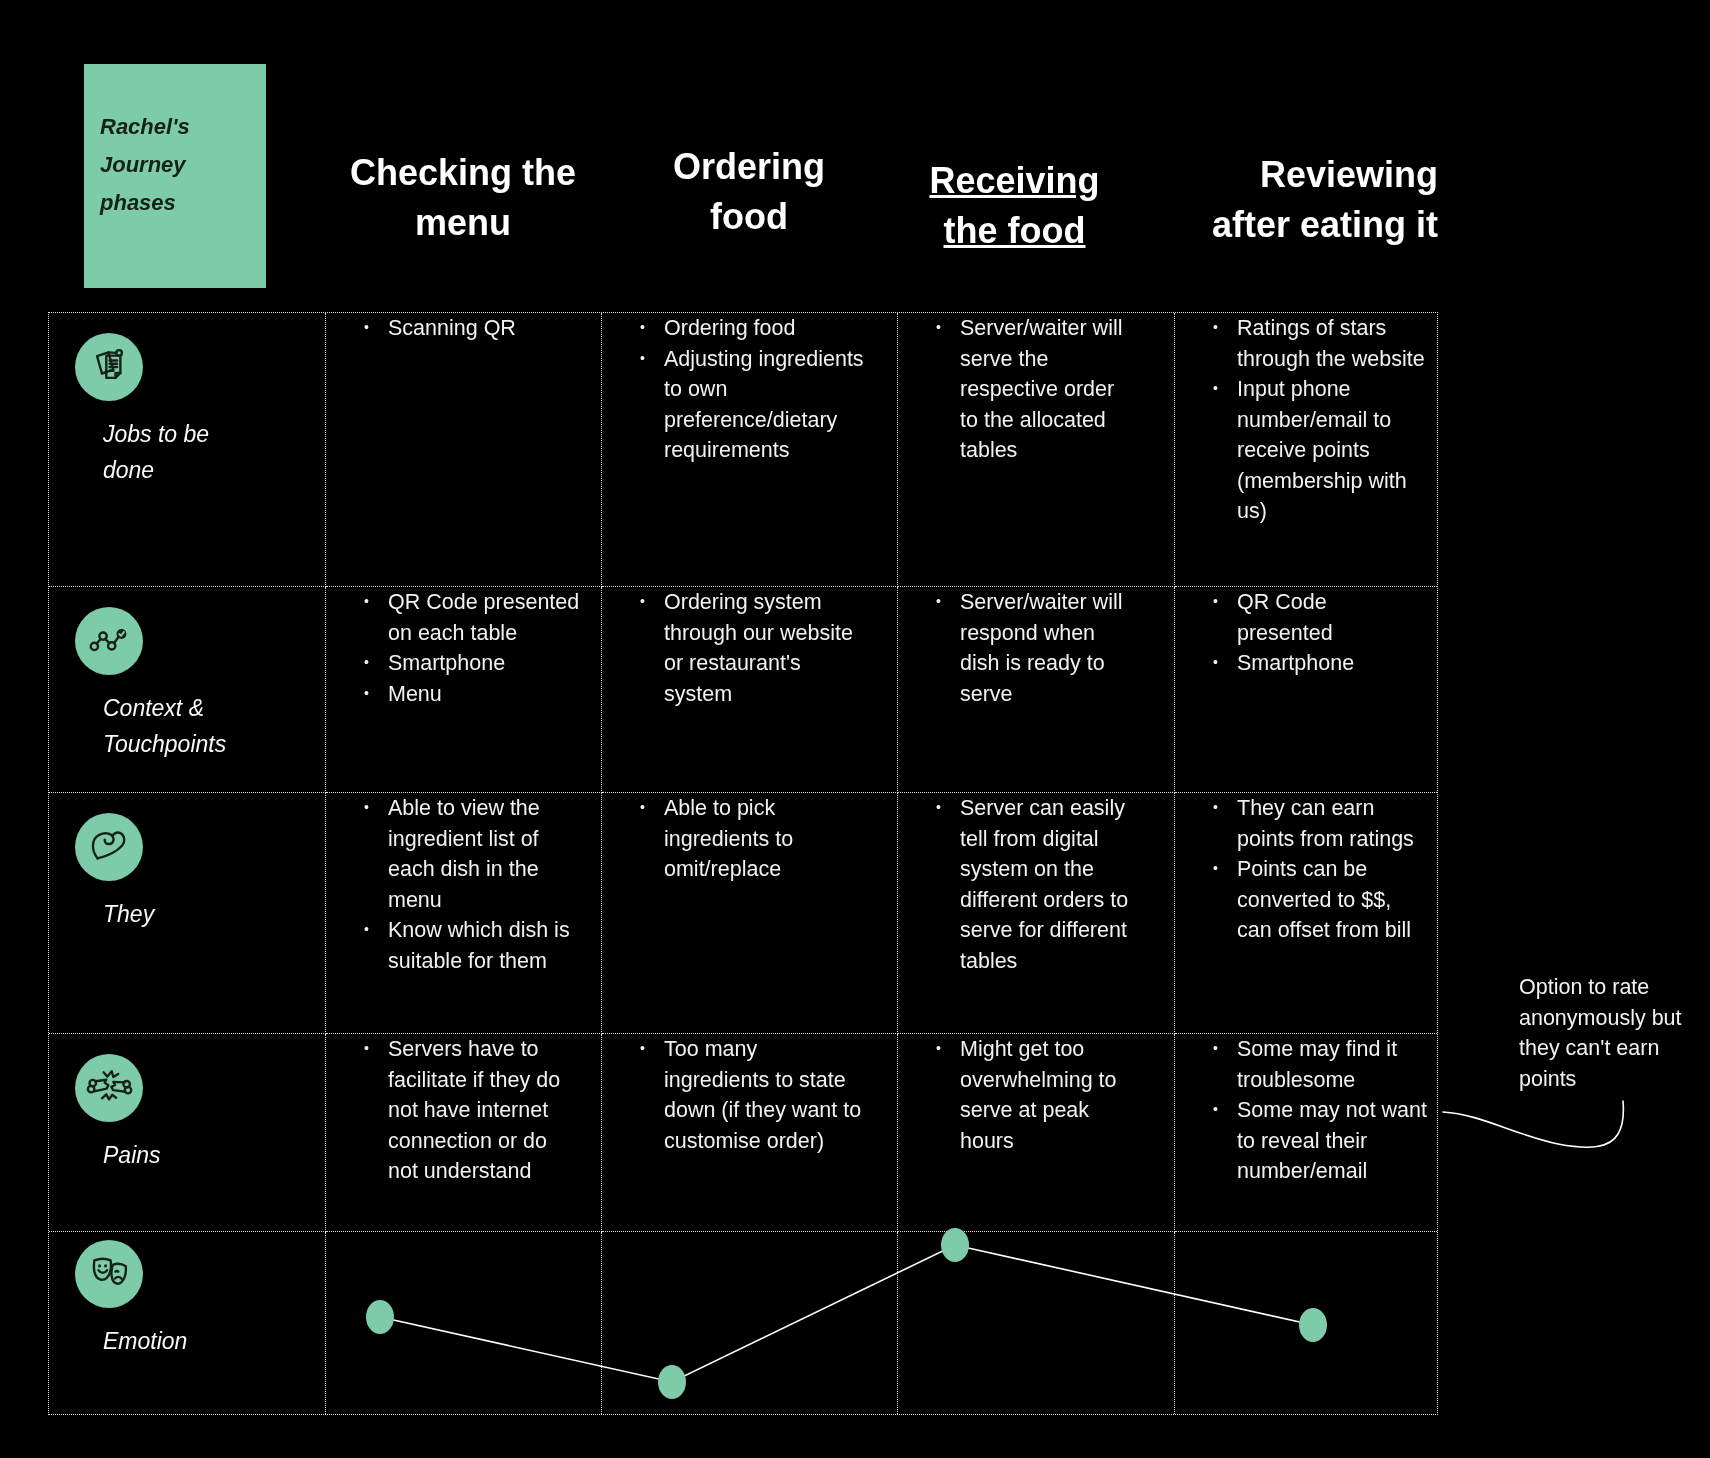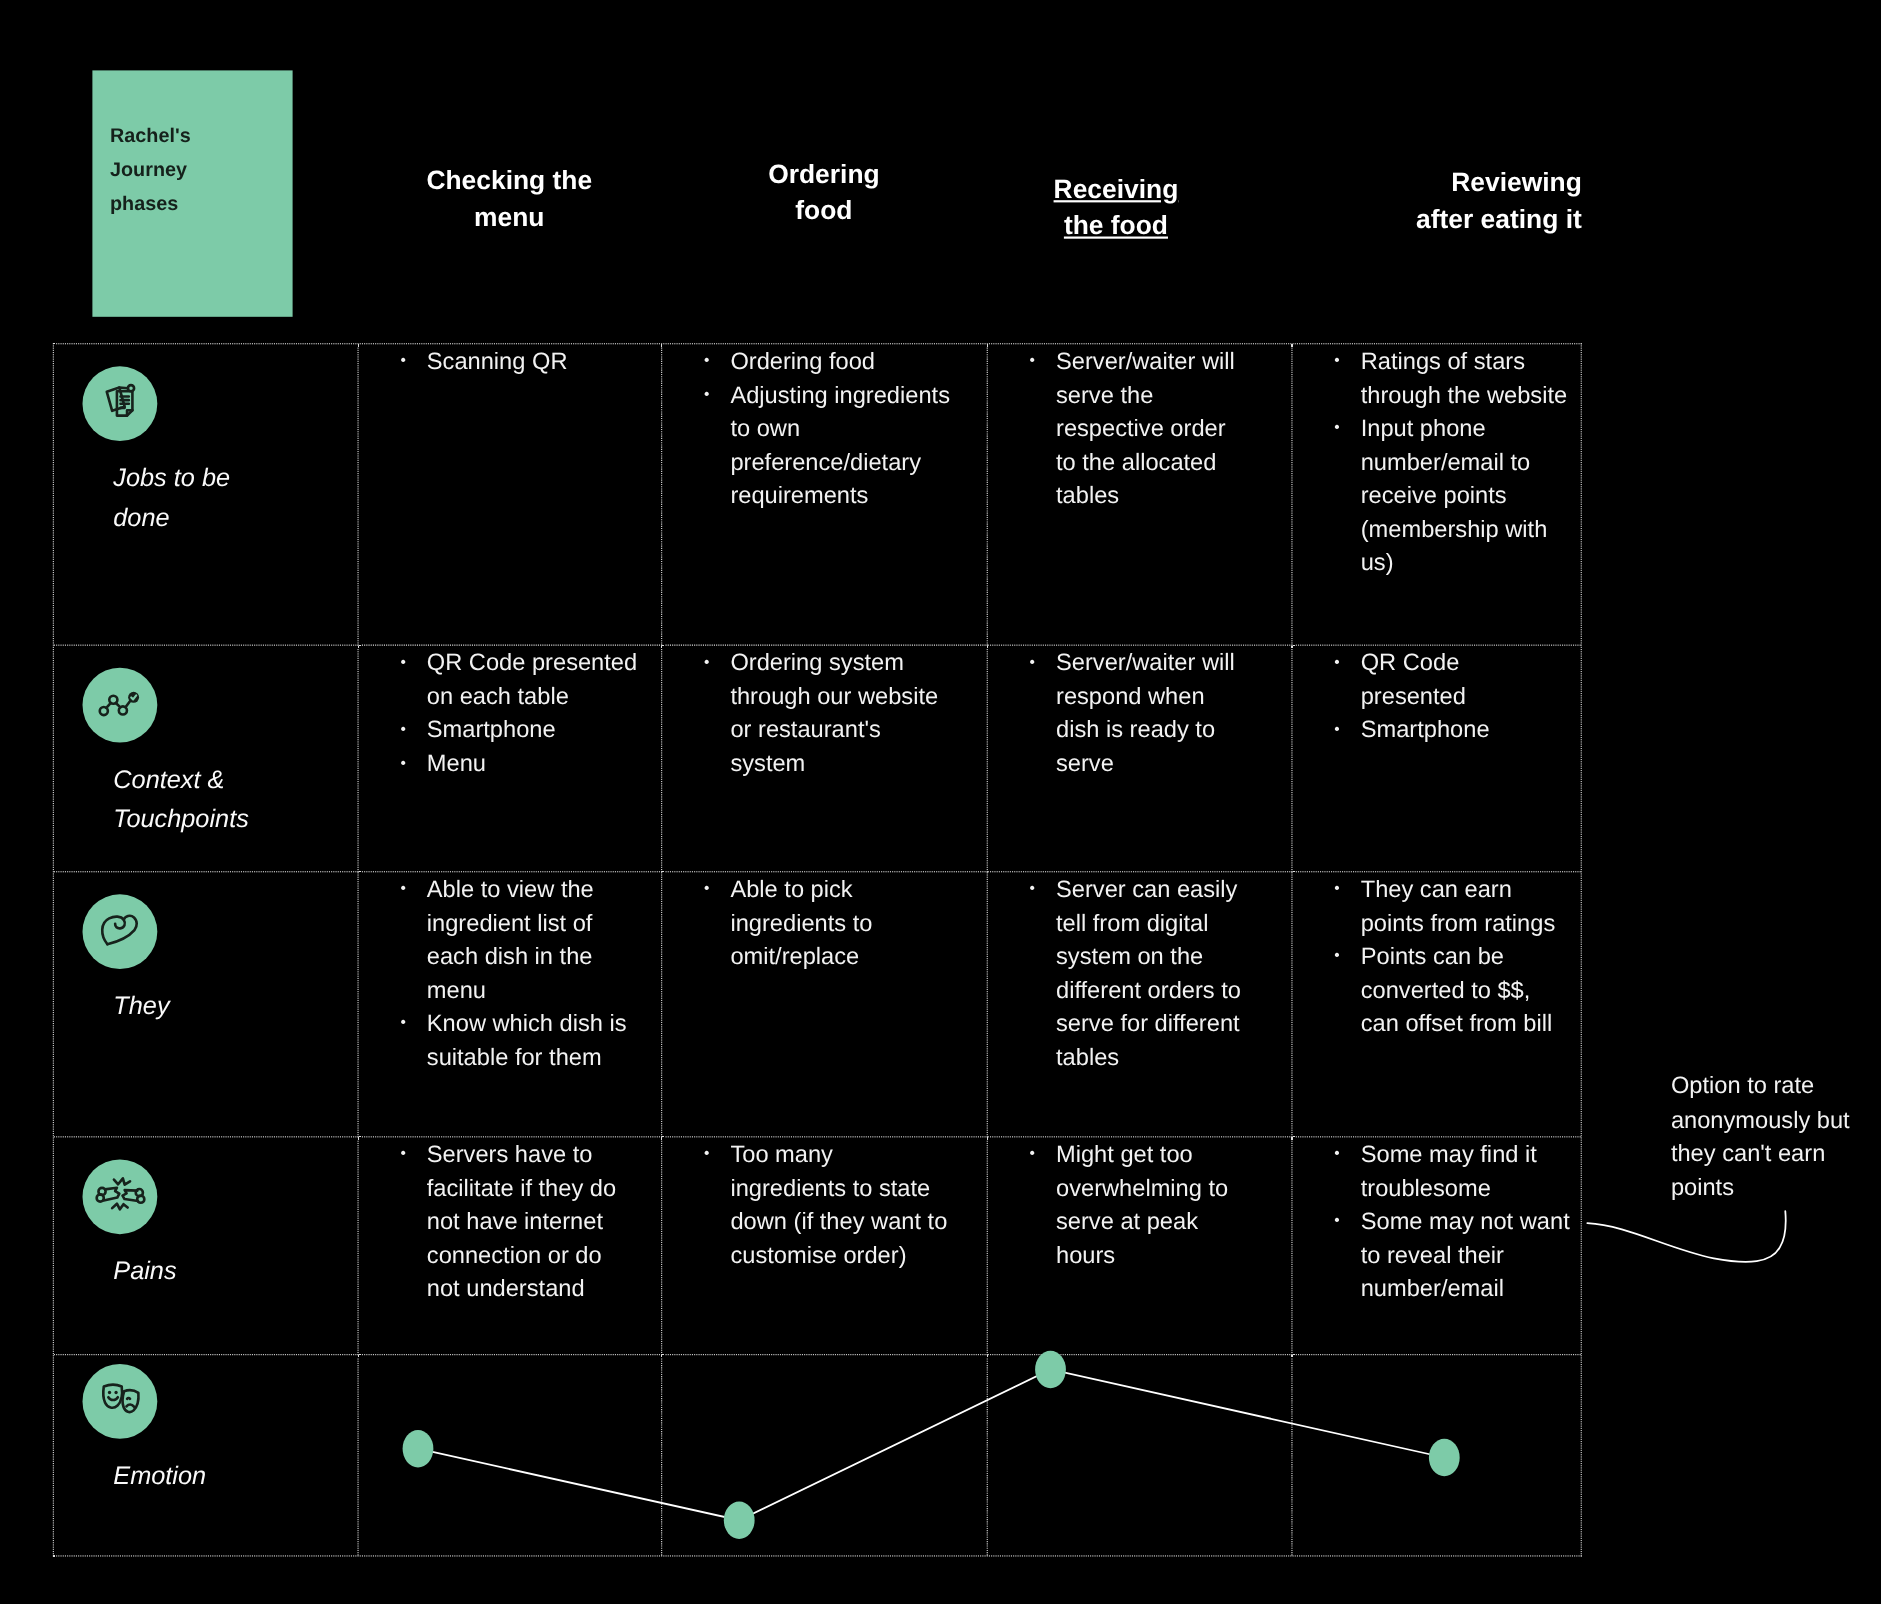--- a/index.html
+++ b/index.html
@@ -7,26 +7,26 @@
   .stage{
     position:relative;width:1710px;height:1458px;background:#000;
     font-family:"Liberation Sans","DejaVu Sans",sans-serif;color:var(--txt);overflow:hidden;
   }
   
   .phase-box{
     position:absolute;left:84px;top:64px;width:182px;height:224px;background:var(--accent);
     box-sizing:border-box;padding:44px 12px 0 16px;
   }
   .phase-box .phase-title{
-    font-weight:bold;font-size:18px;line-height:1.72;color:var(--ink);
+    font-style:italic;font-weight:bold;font-size:22px;line-height:1.72;color:var(--ink);
     white-space:pre-line;
   }
   
   .col-header{
-    position:absolute;text-align:center;font-weight:bold;font-size:24px;line-height:1.38;
+    position:absolute;text-align:center;font-weight:bold;font-size:36px;line-height:1.38;
     color:#fff;white-space:pre-line;
   }
   #col-header-0{left:325px;width:276px;top:148px;}
   #col-header-1{left:601px;width:296px;top:142px;}
   #col-header-2{left:876px;width:277px;top:156px;text-decoration:underline;}
   #col-header-3{left:1174px;width:264px;top:150px;text-align:right;}
   
   .journey-table{
     position:absolute;left:48px;top:312px;width:1390px;height:1103px;box-sizing:border-box;
     display:grid;grid-template-columns:277px 276px 296px 277px 1fr;

